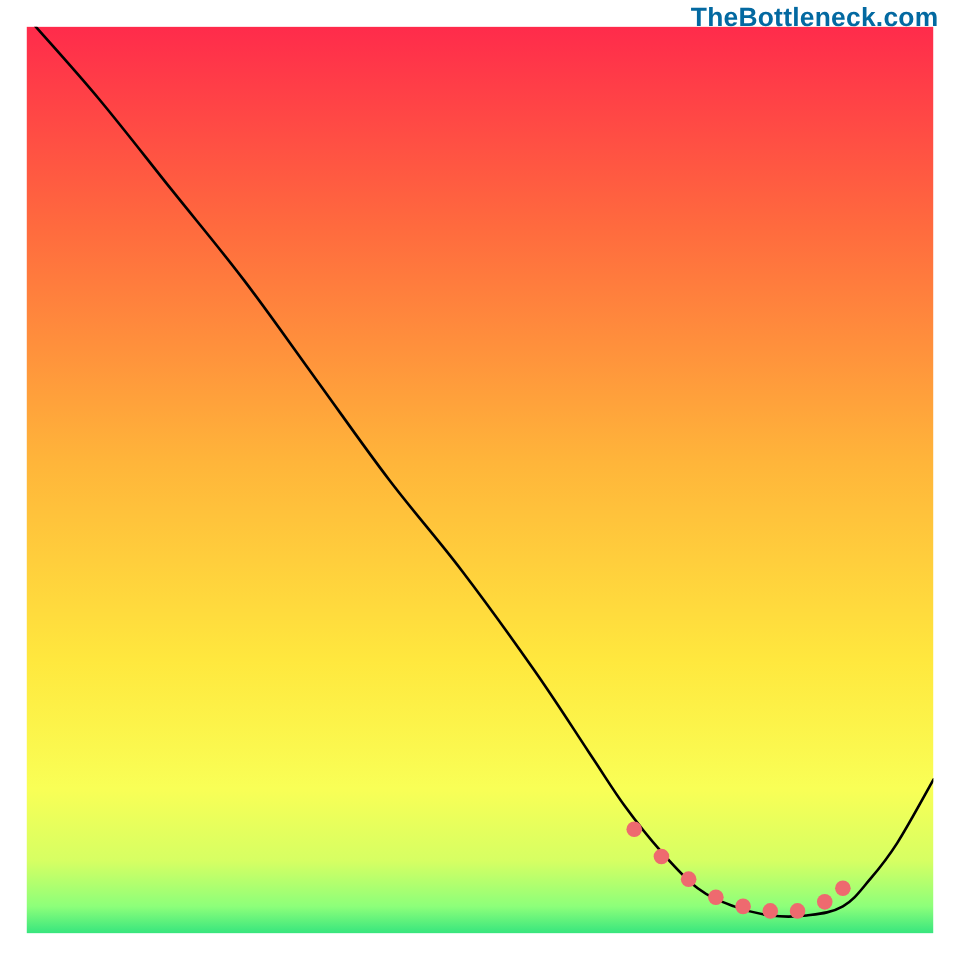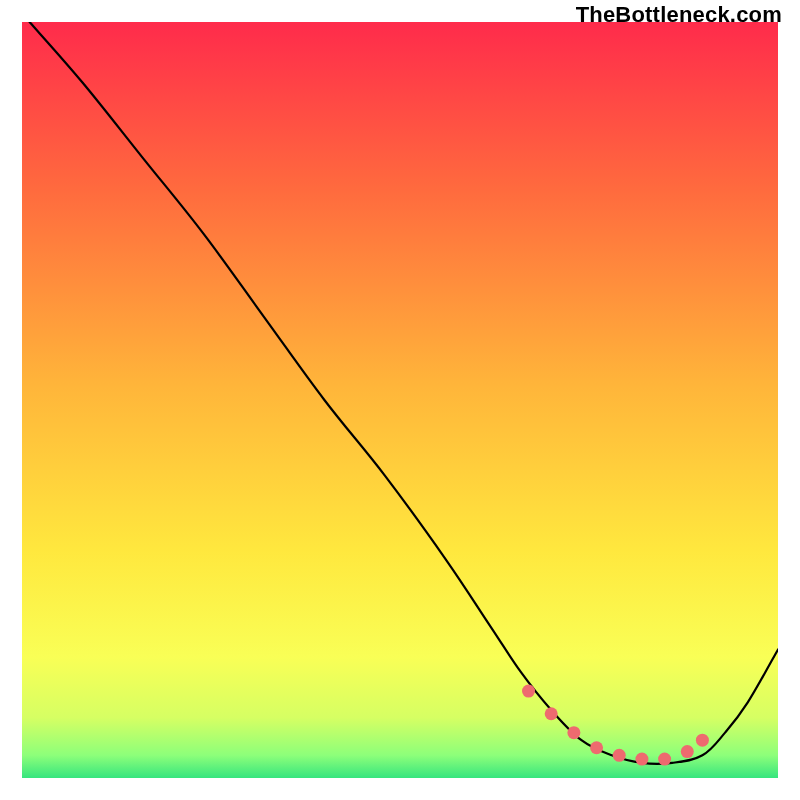--- a/index.html
+++ b/index.html
@@ -28,21 +28,21 @@
     display: block;
     width: 756px;
     height: 756px;
   }
   .watermark {
     position: absolute;
     top: 2px;
     right: 18px;
     font-size: 22px;
     font-weight: 600;
-    color: #000000;
+    color: #0369a1;
     letter-spacing: 0.2px;
     user-select: none;
     text-align: right;
   }
 </style>
 </head>
 <body>
 
 <div class="stage">
 

